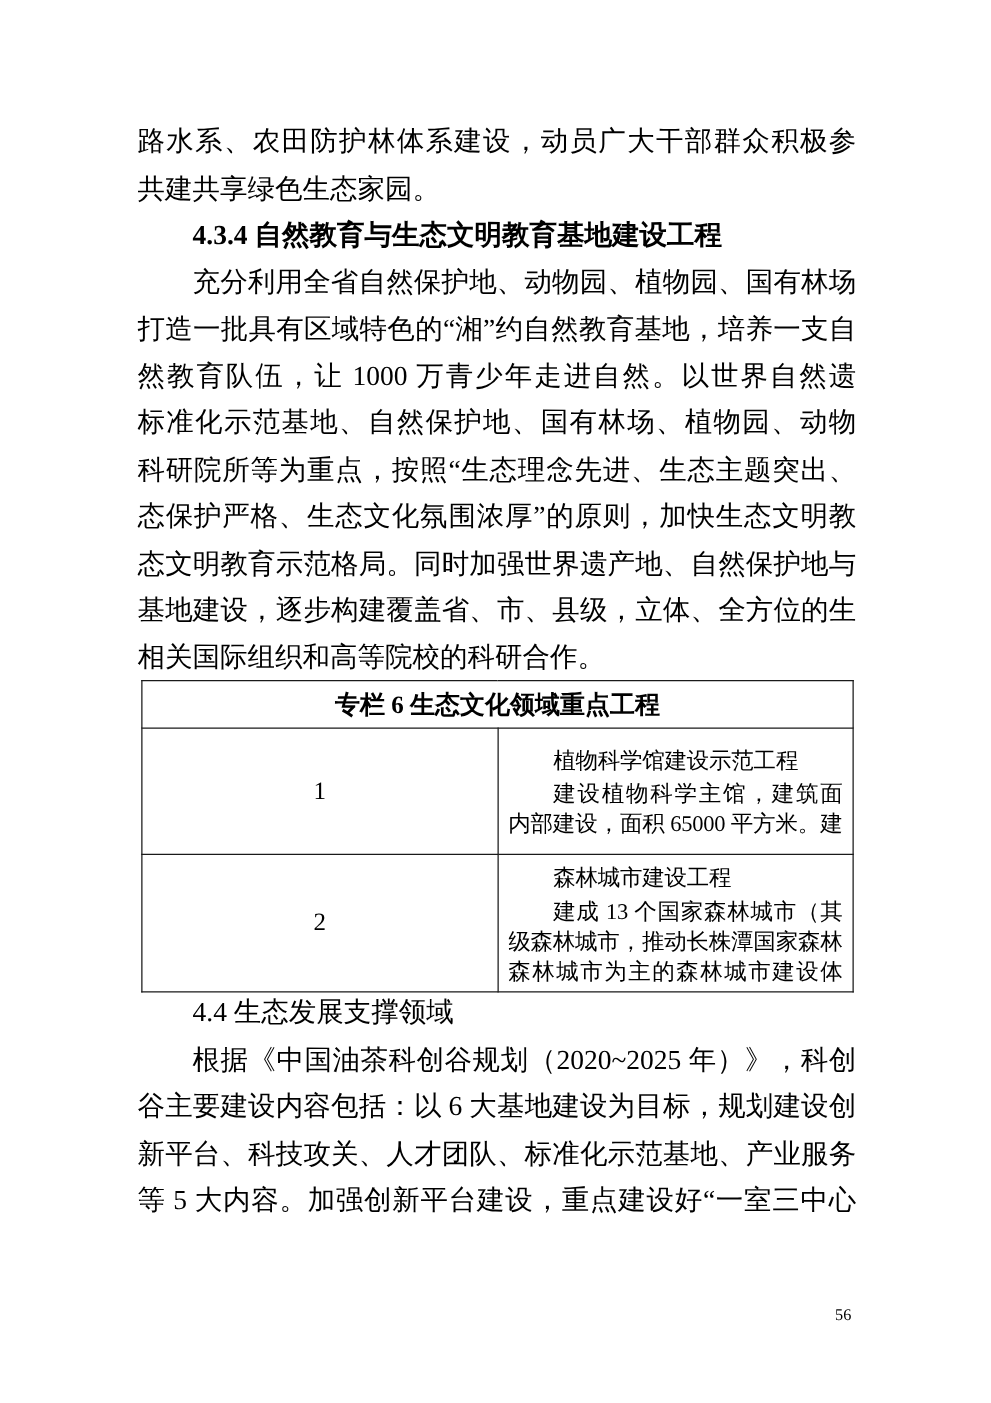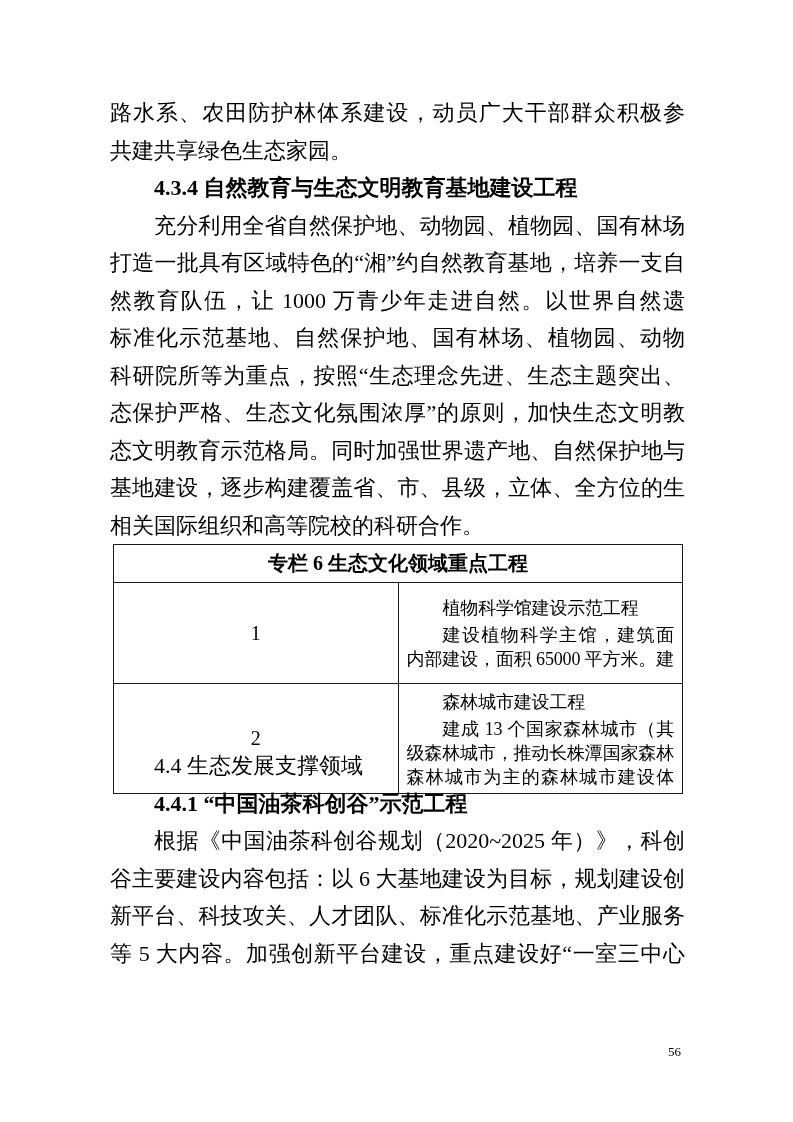--- a/index.html
+++ b/index.html
@@ -14,21 +14,21 @@
     font-family: "Liberation Serif", "DejaVu Serif", serif;
     color: #000000;
     overflow: hidden;
   }
   .flow {
     position: absolute;
     left: 110px;
     width: 575px;
   }
   .flow1 { top: 94px; }
-  .flow2 { top: 747px; }
+  .flow2 { top: 791px; }
   .line {
     height: 37.5px;
     line-height: 37.5px;
     font-size: 22px;
     overflow: hidden;
     text-align: justify;
     white-space: normal;
   }
   .jfull { text-align-last: justify; }
   .jlast { text-align-last: left; }
@@ -124,20 +124,19 @@
       <div class="cell-line cell-indent jfull">建成 13 个国家森林城市（其中，市州级 3 个、县级 10 个）, 25 个省</div>
       <div class="cell-line jfull">级森林城市，推动长株潭国家森林城市群建设，基本建立以森林城市群和</div>
       <div class="cell-line jlast">森林城市为主的森林城市建设体系。</div>
     </td>
   </tr>
 </tbody>
   </table>
 
 <div class="flow flow2">
   <div class="line jlast indent">4.4 生态发展支撑领域</div>
-  <div class="line jlast indent bold">4.4.1 “中国油茶科创谷”示范工程</div>
   <div class="line jfull indent">根据《中国油茶科创谷规划（2020~2025 年）》，科创</div>
   <div class="line jfull">谷主要建设内容包括：以 6 大基地建设为目标，规划建设创</div>
   <div class="line jfull">新平台、科技攻关、人才团队、标准化示范基地、产业服务</div>
   <div class="line jfull">等 5 大内容。加强创新平台建设，重点建设好“一室三中心多</div>
 </div>
 
 <div class="page-number">56</div>
 
 </body></html>

